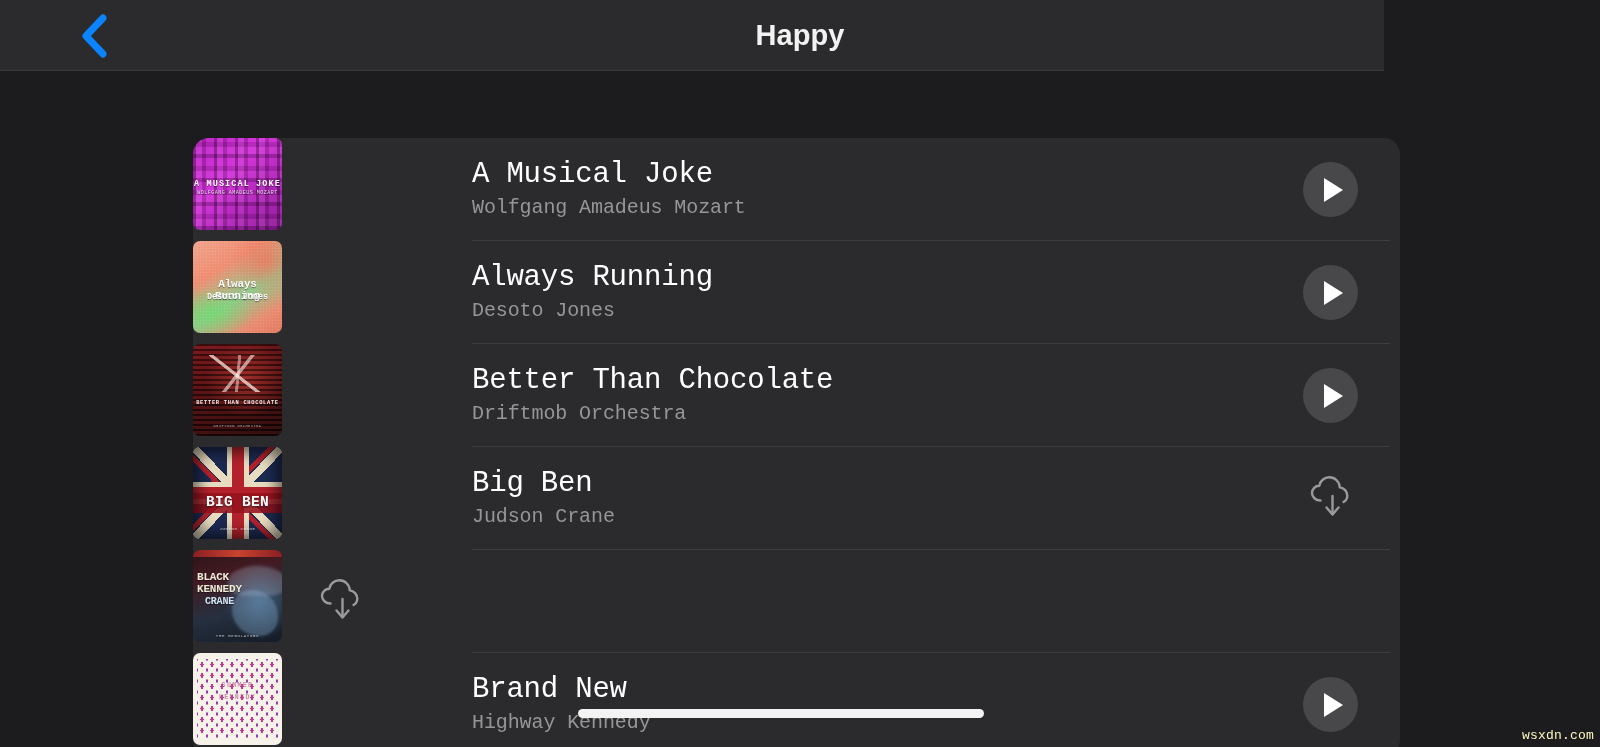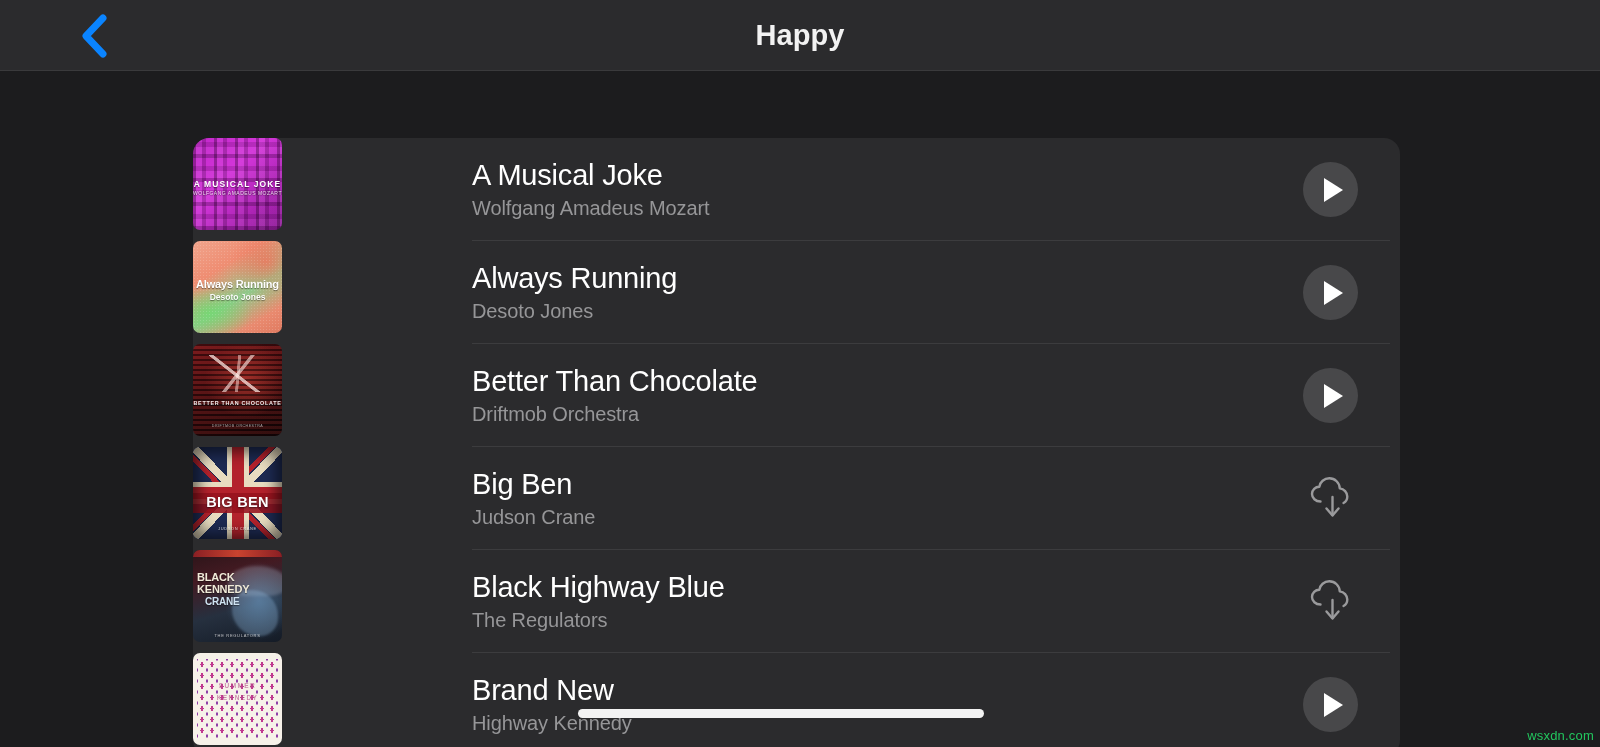--- a/index.html
+++ b/index.html
@@ -12,21 +12,21 @@
     height: 747px;
     overflow: hidden;
     font-family: "Liberation Sans", sans-serif;
     -webkit-font-smoothing: antialiased;
   }
 
   
   .navbar {
     position: absolute;
     top: 0; left: 0;
-    width: 1600px;
+    width: 1384px;
     height: 71px;
     background: #2b2b2d;
     border-bottom: 1px solid #3a3a3c;
     box-sizing: border-box;
   }
   .back-btn {
     position: absolute;
     left: 62px;
     top: 8px;
     width: 64px;
@@ -53,20 +53,21 @@
 
   
   .content {
     position: absolute;
     top: 71px;
     left: 0;
     width: 1600px;
     height: 676px;
     background: #1c1c1e;
     overflow: hidden;
+    font-family: Liberation Mono, monospace;
   }
 
   .list-card {
     position: absolute;
     left: 193px;
     top: 67px;
     width: 1207px;
     background: #2b2b2d;
     border-radius: 16px;
     overflow: hidden;
@@ -336,21 +337,21 @@
     height: 9px;
     background: #f3f3f3;
     border-radius: 5px;
     cursor: pointer;
   }
 
   .watermark {
     position: absolute;
     right: 6px;
     bottom: 4px;
-    color: #22c55e;
+    color: #fef9c3;
     font-size: 13px;
     letter-spacing: .2px;
   }
 </style>
 </head>
 <body>
 
 <div class="navbar">
   <div class="back-btn">
     <span>
@@ -459,24 +460,20 @@
       <div class="art art-bhb art-inner">
         <div class="topbar"></div>
         <div class="hat"></div>
         <div class="hand"></div>
         <div class="art-label t1">BLACK</div>
         <div class="art-label t2">KENNEDY</div>
         <div class="art-label t3">CRANE</div>
         <div class="art-label t4">THE REGULATORS</div>
       </div>
       <div class="row-inner">
-        <div class="meta">
-          <div class="song-title">Black Highway Blue</div>
-          <div class="song-artist">The Regulators</div>
-        </div>
         <div class="action">
           <div class="cloud-btn">
             <span>
               <svg width="46" height="44" viewBox="0 0 46 44">
                 <path d="M13.5 26.5 C8.5 26.5 5 23 5 19 C5 15 8.3 11.8 12.3 11.8 C13 7 17.2 3.3 22.3 3.3 C28 3.3 32.6 7.8 32.8 13.4 C37 13.9 40.3 17.4 40.3 21.6 C40.3 24.4 38.8 26.8 36.5 28" fill="none" stroke="#9a9a9c" stroke-width="2.4" stroke-linecap="round" stroke-linejoin="round"></path>
                 <line x1="25.5" y1="22" x2="25.5" y2="40" stroke="#9a9a9c" stroke-width="2.4" stroke-linecap="round"></line>
                 <polyline points="19.5,33.5 25.5,40.5 31.5,33.5" fill="none" stroke="#9a9a9c" stroke-width="2.4" stroke-linecap="round" stroke-linejoin="round"></polyline>
               </svg>
             </span>
           </div>

